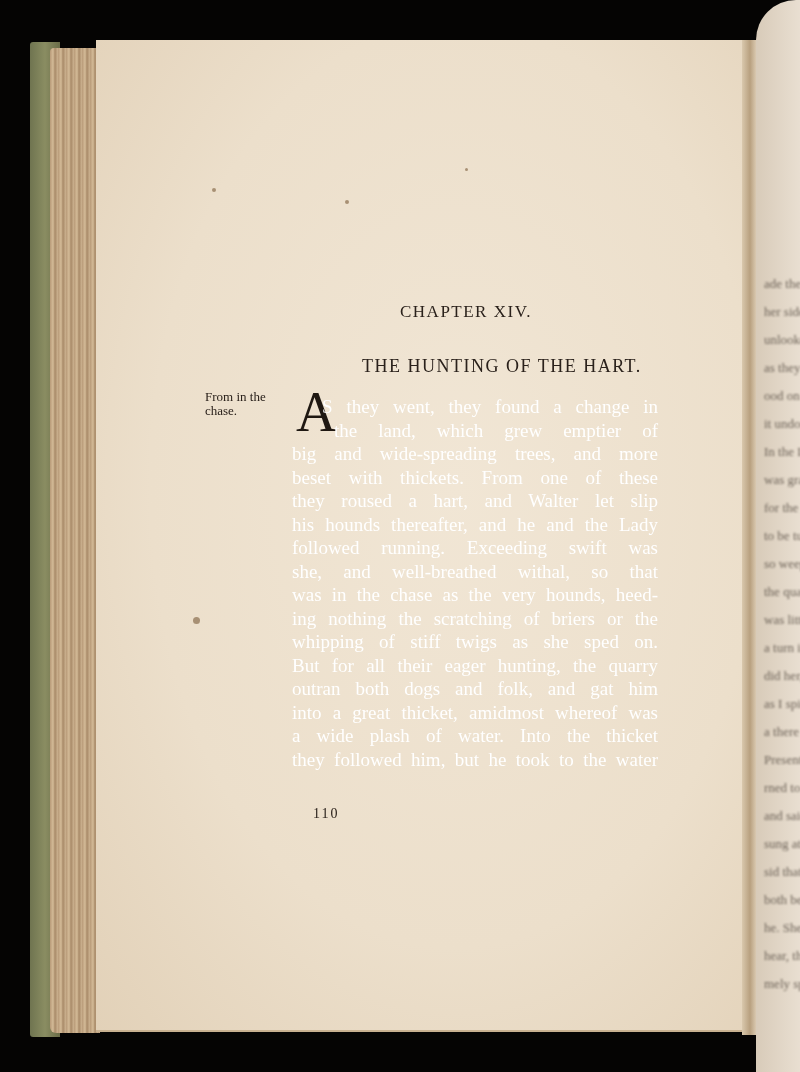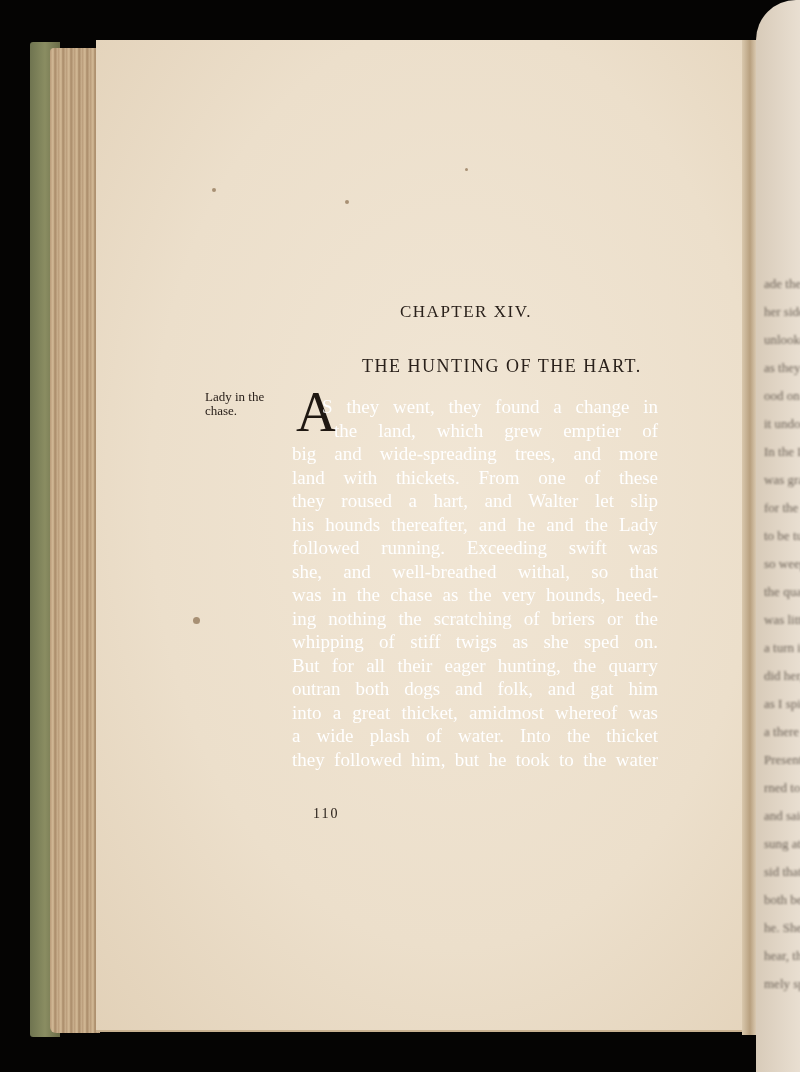--- a/index.html
+++ b/index.html
@@ -59,30 +59,30 @@
 </div>
 
 <div class="spot" style="left:212px;top:188px;width:4px;height:4px;"></div>
 <div class="spot" style="left:345px;top:200px;width:4px;height:4px;"></div>
 <div class="spot" style="left:193px;top:617px;width:7px;height:7px;"></div>
 <div class="spot" style="left:465px;top:168px;width:3px;height:3px;"></div>
 
 <div class="chapter">CHAPTER XIV.</div>
 <div class="subtitle">THE HUNTING OF THE HART.</div>
 <div class="marg">
-  <div>Lady in the</div>
+  <div>From in the</div>
   <div>chase.</div>
 </div>
 <div class="dropcap">A</div>
 
 <div class="body">
   <span class="line indent" style="padding-left:30px">S they went, they found a change in</span>
   <span class="line indent">the land, which grew emptier of</span>
   <span class="line">big and wide-spreading trees, and more</span>
-  <span class="line">land with thickets. From one of these</span>
+  <span class="line">beset with thickets. From one of these</span>
   <span class="line">they roused a hart, and Walter let slip</span>
   <span class="line">his hounds thereafter, and he and the Lady</span>
   <span class="line">followed running. Exceeding swift was</span>
   <span class="line">she, and well-breathed withal, so that</span>
   <span class="line">was in the chase as the very hounds, heed-</span>
   <span class="line">ing nothing the scratching of briers or the</span>
   <span class="line">whipping of stiff twigs as she sped on.</span>
   <span class="line">But for all their eager hunting, the quarry</span>
   <span class="line">outran both dogs and folk, and gat him</span>
   <span class="line">into a great thicket, amidmost whereof was</span>

